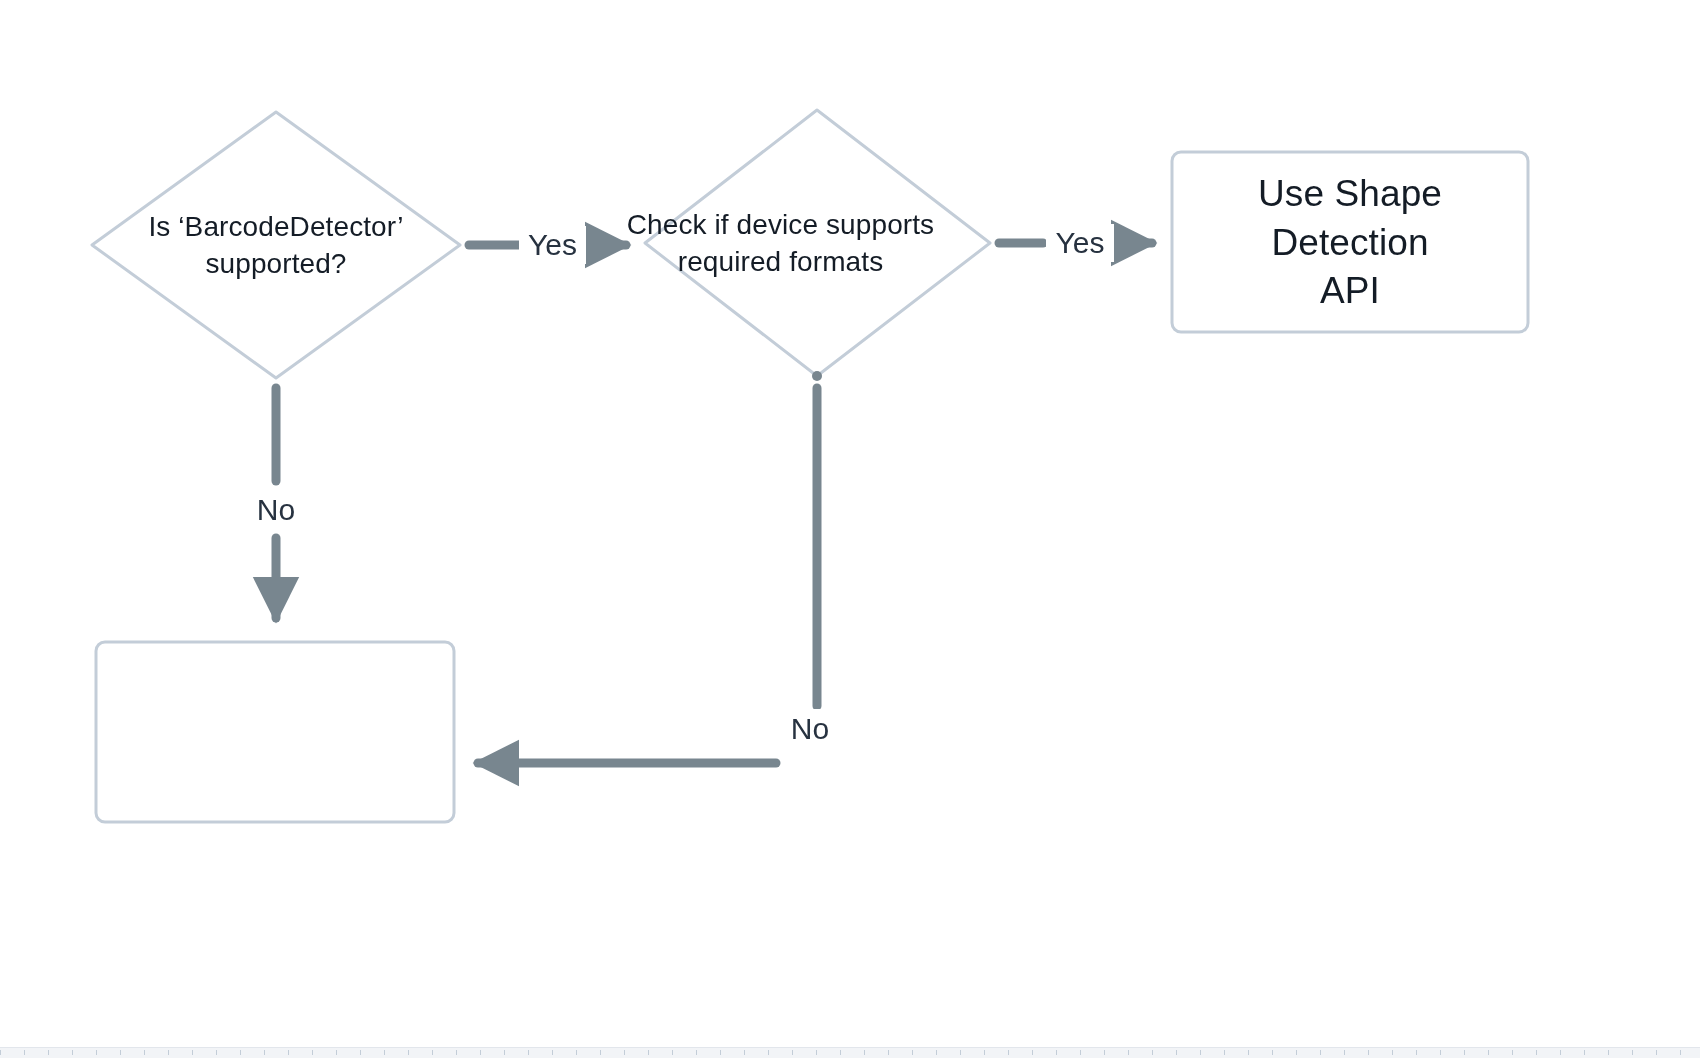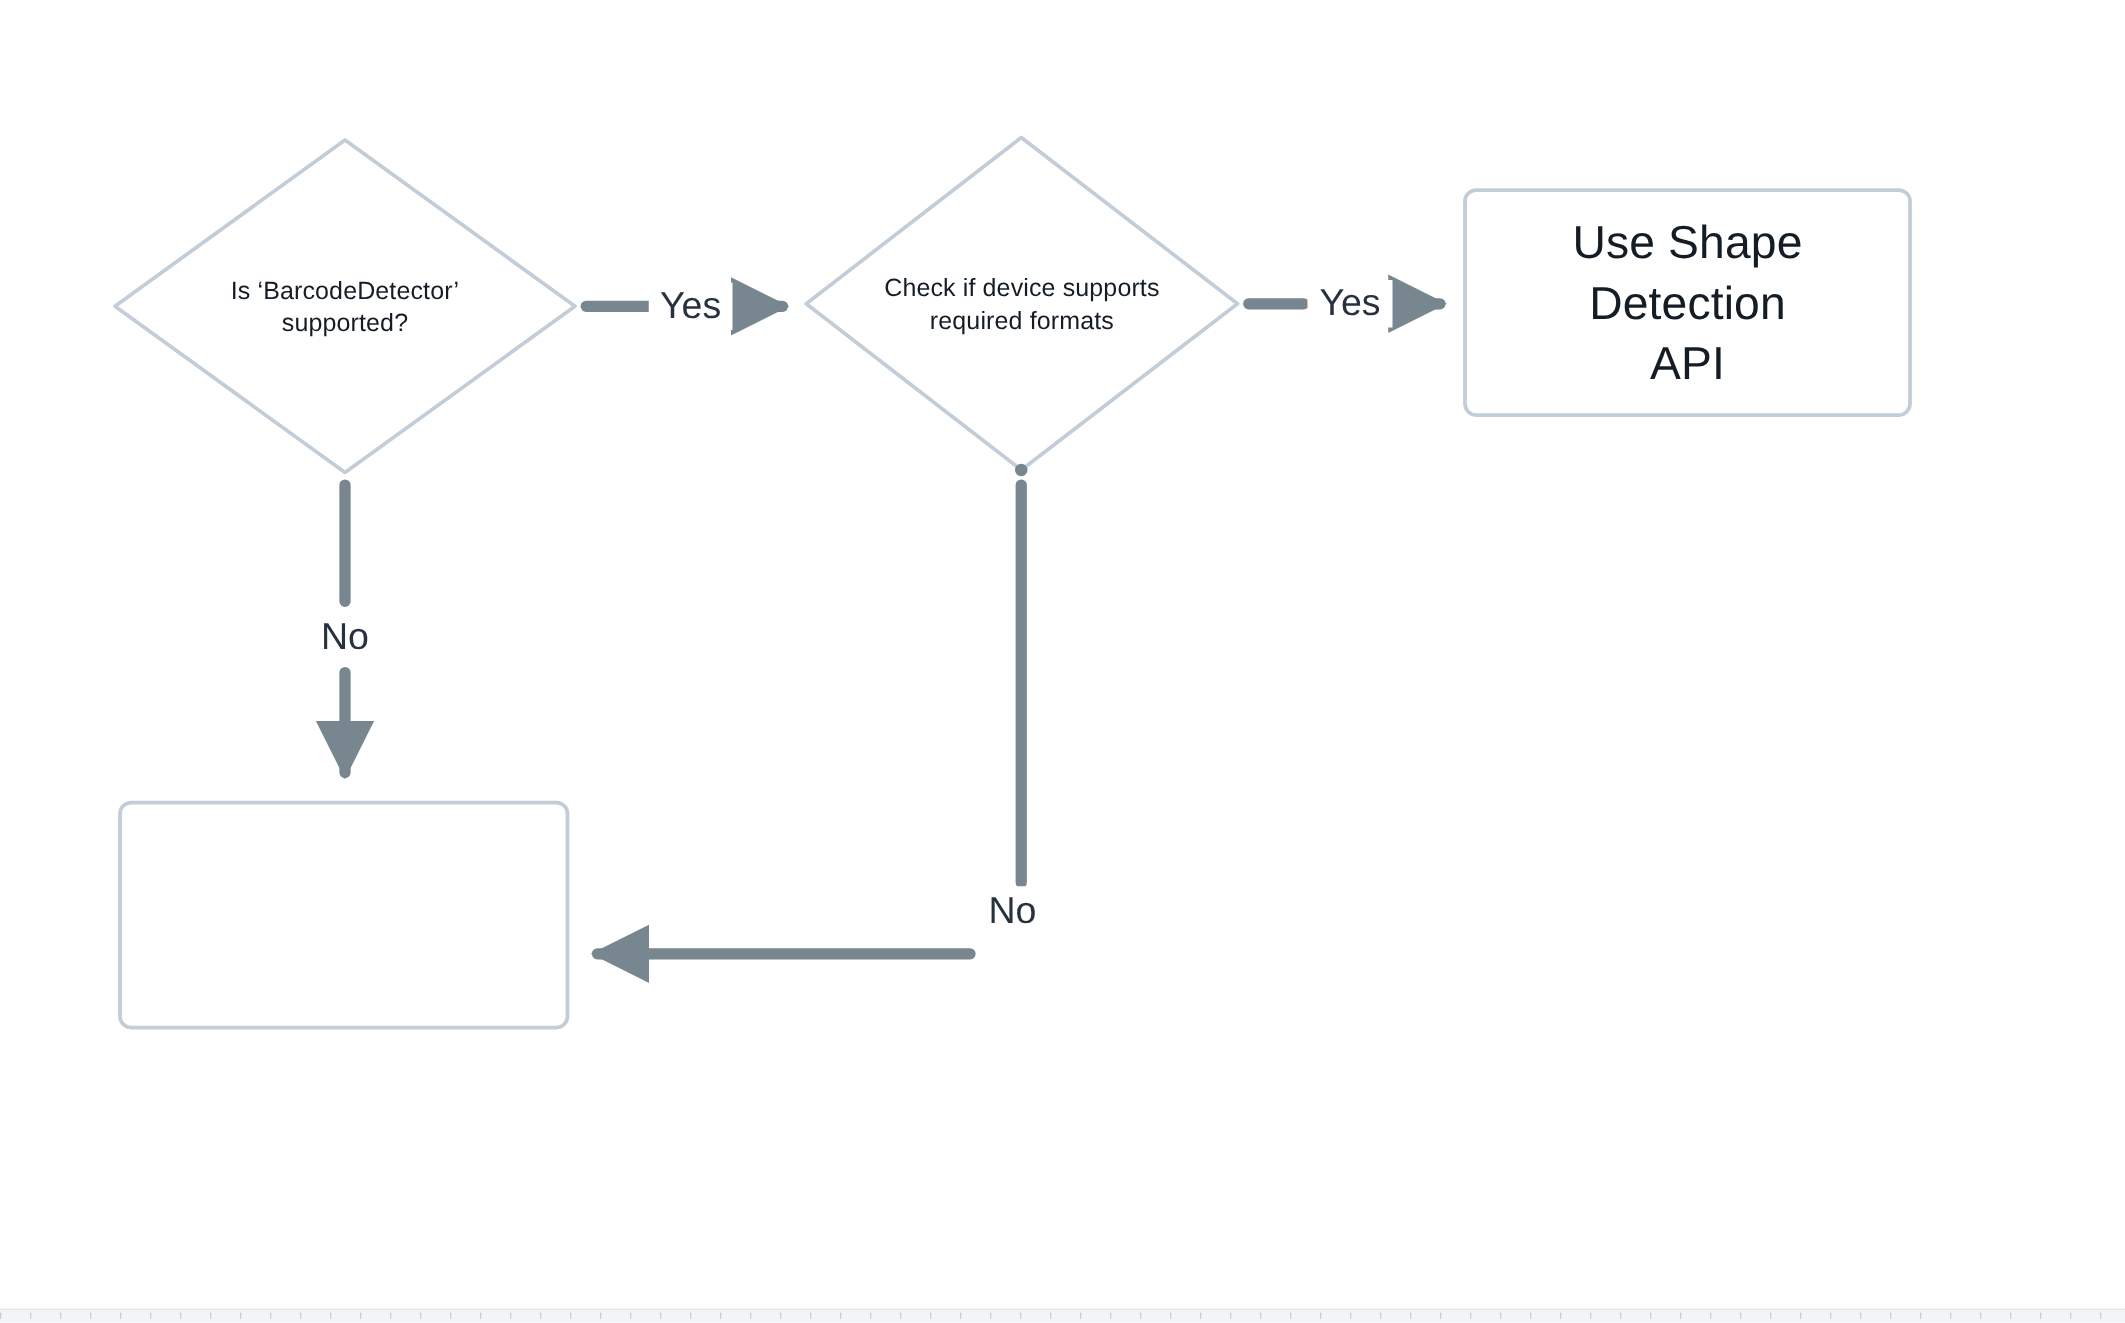--- a/index.html
+++ b/index.html
@@ -31,21 +31,21 @@
     height: 1058px;
   }
 
   .node-label {
     position: absolute;
     display: flex;
     align-items: center;
     justify-content: center;
     text-align: center;
     color: #141c26;
-    font-size: 20px;
+    font-size: 28px;
     line-height: 1.32;
     letter-spacing: 0.1px;
     font-weight: 400;
     pointer-events: none;
     white-space: pre-line;
   }
 
   .node-label.big {
     font-size: 37px;
   }
@@ -122,21 +122,21 @@
 
      fallback-solution (down then left) --&gt;
     <circle cx="817" cy="376" r="5" fill="#78868f"></circle>
     <line x1="817" y1="388" x2="817" y2="706" stroke="#78868f" stroke-width="9" stroke-linecap="round"></line>
     <line x1="776" y1="763" x2="478" y2="763" stroke="#78868f" stroke-width="9" stroke-linecap="round" marker-end="url(#arrowhead)"></line>
   </svg>
 
   <div class="node-label" style="left:116px; top:200px; width:320px; height:92px;">Is ‘BarcodeDetector’
 supported?</div>
 
-  <div class="node-label" style="left:655px; top:198px; width:325px; height:92px;">Check if device supports
+  <div class="node-label" style="left:618px; top:198px; width:325px; height:92px;">Check if device supports
 required formats</div>
 
   <div class="node-label big" style="left:1180px; top:196px; width:340px; height:94px;">Use Shape Detection
 API</div>
 
 
   <div class="edge-label" style="left:519px; top:226px; width:67px; height:38px;">Yes</div>
 
   <div class="edge-label" style="left:246px; top:490px; width:60px; height:40px;">No</div>
 

